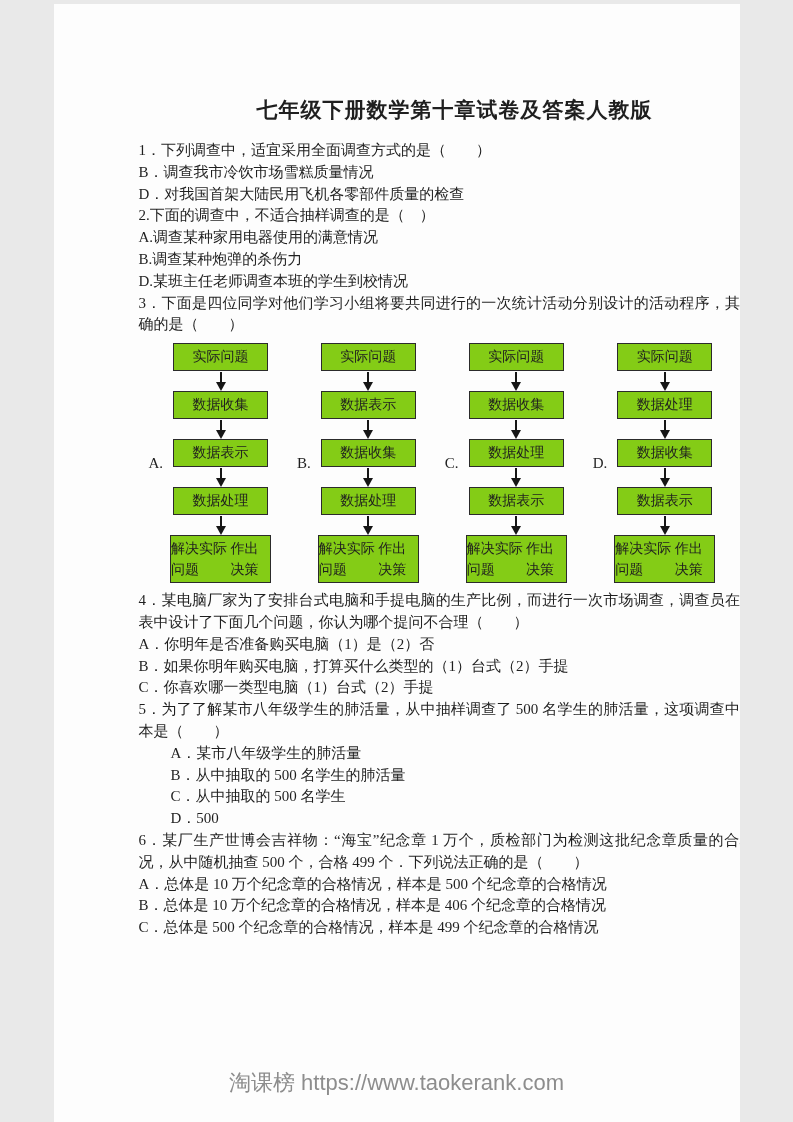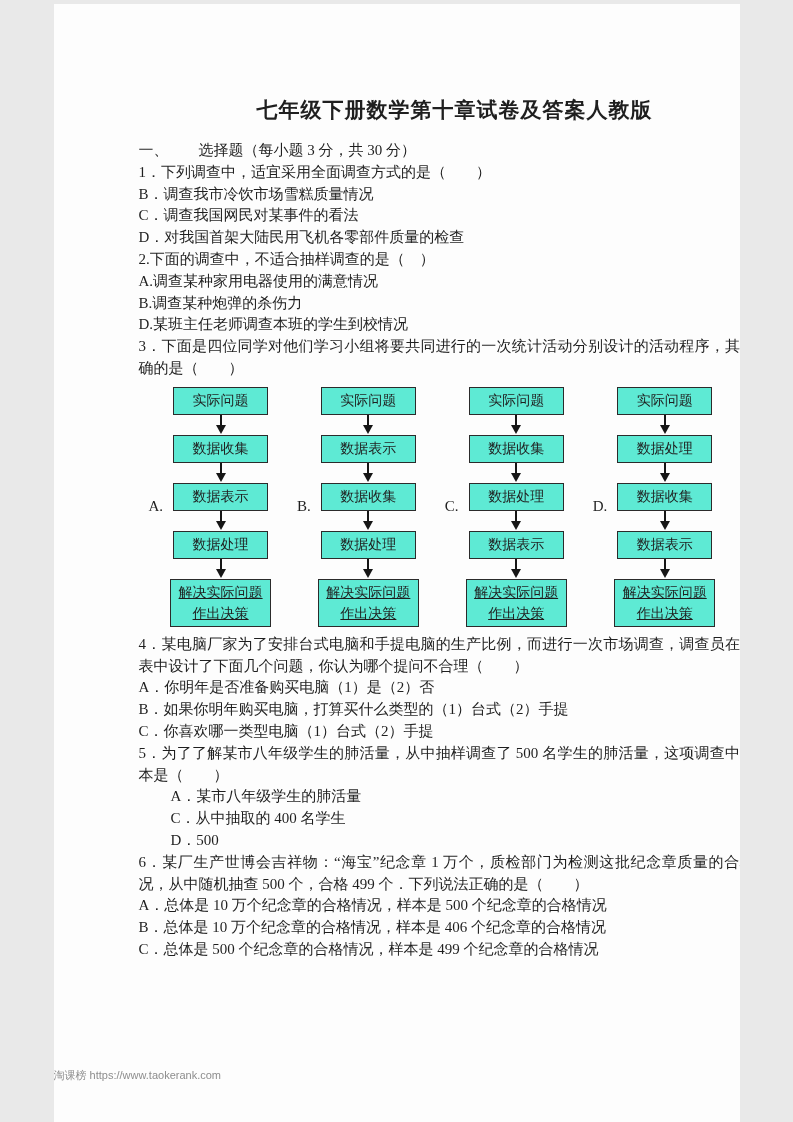--- a/index.html
+++ b/index.html
@@ -50,28 +50,27 @@
   .fc-col { display: flex; flex-direction: column; align-items: center; }
   .fc-box {
     box-sizing: border-box;
     width: 95px;
     height: 28px;
     border: 1px solid #2b2b2b;
     display: flex;
     align-items: center;
     justify-content: center;
     font-size: 14px;
-    background: #5eead4;
+    background: #84cc16;
   }
   .fc-box.final {
     width: 101px;
     height: 48px;
-    flex-direction: column;
+    flex-direction: row;
     line-height: 21px;
-    text-decoration: underline;
   }
   .fc-arrow {
     height: 20px;
     display: flex;
     flex-direction: column;
     align-items: center;
     justify-content: center;
   }
   .fc-stem { width: 2px; height: 10px; background: #161616; }
   .fc-head {
@@ -80,39 +79,38 @@
     border-right: 5px solid transparent;
     border-top: 9px solid #161616;
   }
 
   
   .footer {
     position: absolute;
     left: 0;
     right: 0;
     top: 1064px;
+    text-align: center;
     font-family: "Liberation Sans", "DejaVu Sans", sans-serif;
-    font-size: 11px;
+    font-size: 22px;
     color: #8d8d8d;
   }
   .footer a { color: #8d8d8d; text-decoration: none; }
 </style>
 </head>
 <body>
 
 <div class="page">
   <div class="content">
 
     <h1 class="doc-title">七年级下册数学第十章试卷及答案人教版</h1>
 
-    <p class="line">一、　　选择题（每小题 3 分，共 30 分）</p>
 
     <p class="line">1．下列调查中，适宜采用全面调查方式的是（　　）</p>
     <p class="line">B．调查我市冷饮市场雪糕质量情况</p>
-    <p class="line">C．调查我国网民对某事件的看法</p>
     <p class="line">D．对我国首架大陆民用飞机各零部件质量的检查</p>
 
     <p class="line">2.下面的调查中，不适合抽样调查的是（　）</p>
     <p class="line">A.调查某种家用电器使用的满意情况</p>
     <p class="line">B.调查某种炮弹的杀伤力</p>
     <p class="line">D.某班主任老师调查本班的学生到校情况</p>
 
     <p class="line">3．下面是四位同学对他们学习小组将要共同进行的一次统计活动分别设计的活动程序，其中正确的是（　　）</p>
 
     <div class="flowchart-row">
@@ -239,21 +237,22 @@
 
     </div>
 
     <p class="line">4．某电脑厂家为了安排台式电脑和手提电脑的生产比例，而进行一次市场调查，调查员在调查表中设计了下面几个问题，你认为哪个提问不合理（　　）</p>
     <p class="line">A．你明年是否准备购买电脑（1）是（2）否</p>
     <p class="line">B．如果你明年购买电脑，打算买什么类型的（1）台式（2）手提</p>
     <p class="line">C．你喜欢哪一类型电脑（1）台式（2）手提</p>
 
     <p class="line">5．为了了解某市八年级学生的肺活量，从中抽样调查了 500 名学生的肺活量，这项调查中的样本是（　　）</p>
     <p class="line indent">A．某市八年级学生的肺活量</p>
-    <p class="line indent">C．从中抽取的 400 名学生</p>
+    <p class="line indent">B．从中抽取的 500 名学生的肺活量</p>
+    <p class="line indent">C．从中抽取的 500 名学生</p>
     <p class="line indent">D．500</p>
 
     <p class="line">6．某厂生产世博会吉祥物：“海宝”纪念章 1 万个，质检部门为检测这批纪念章质量的合格情况，从中随机抽查 500 个，合格 499 个．下列说法正确的是（　　）</p>
     <p class="line">A．总体是 10 万个纪念章的合格情况，样本是 500 个纪念章的合格情况</p>
     <p class="line">B．总体是 10 万个纪念章的合格情况，样本是 406 个纪念章的合格情况</p>
     <p class="line">C．总体是 500 个纪念章的合格情况，样本是 499 个纪念章的合格情况</p>
 
   </div>
 
   <div class="footer">

